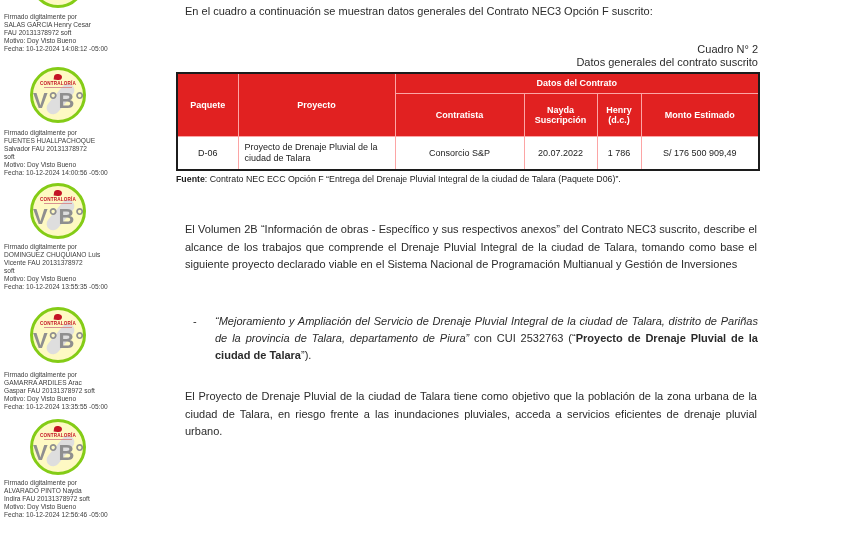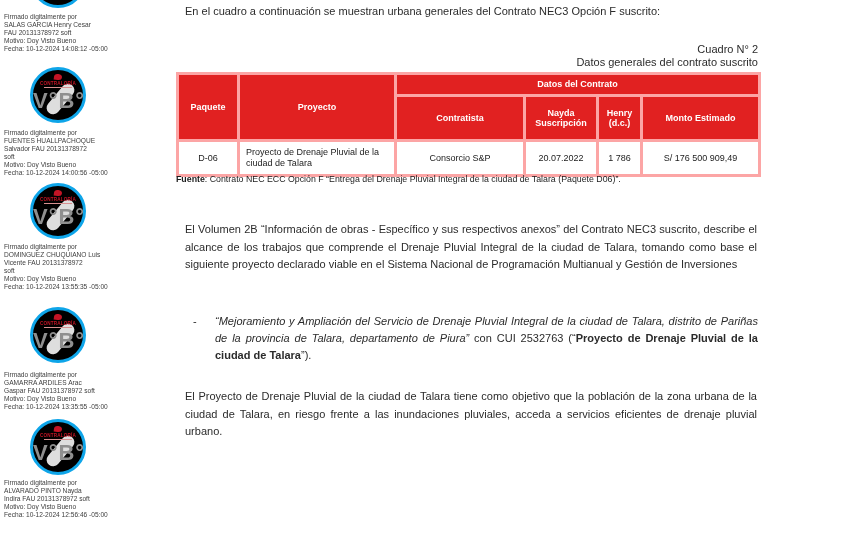--- a/index.html
+++ b/index.html
@@ -6,21 +6,21 @@
   .page {
     position:relative; width:868px; height:546px; background:#ffffff;
     overflow:hidden; font-family:"Liberation Sans", sans-serif; color:#2b2b2b;
   }
 
   
   .sig-col { position:absolute; left:0; top:0; width:172px; height:546px; }
   .sig-block { position:absolute; left:0; width:172px; }
   .stamp {
     position:absolute; left:30px; width:56px; height:56px; box-sizing:border-box;
-    border:3px solid #0ea5e9; border-radius:50%; background:#000000;
+    border:3px solid #84cc16; border-radius:50%; background:#fef9c3;
   }
   .stamp-ribbon {
     position:absolute; left:21px; top:11px; width:13px; height:36px;
     background:#dedede; border-radius:7px; transform:rotate(40deg);
   }
   .stamp-emblem { position:absolute; top:4px; left:0; right:0; text-align:center; }
   .stamp-flag {
     width:8px; height:6px; margin:0 auto 1px auto; background:#c41425;
     border-radius:50% 50% 50% 0; transform:rotate(8deg);
   }
@@ -39,21 +39,21 @@
   
   .content { position:absolute; left:176px; top:0; width:582px; }
   .blk { position:absolute; left:0; width:582px; margin:0; }
   .intro { top:4px; padding-left:9px; width:573px; font-size:11px; line-height:15px; }
   .titles { top:43px; text-align:right; font-weight:normal; font-size:11px; line-height:13px; }
 
   table.ctable {
     position:absolute; top:72px; left:0; border-collapse:collapse;
     width:582px; table-layout:fixed;
   }
-  .ctable th, .ctable td { border:3px solid #fca5a5; padding:0 3px; }
+  .ctable th, .ctable td { border:1px solid #fca5a5; padding:0 3px; }
   .ctable { border:2px solid #1c1c1c; }
   .ctable th {
     background:#e12121; color:#ffffff; font-weight:bold; font-size:9px;
     text-align:center; line-height:10.5px;
   }
   .ctable .group-h { height:19px; }
   .ctable .sub-h   { height:42px; }
   .ctable td { background:#fff; color:#1c1c1c; font-size:9px; text-align:center; height:32px; line-height:11px; }
   .ctable td.left { text-align:left; padding-left:6px; }
 
@@ -164,21 +164,21 @@
           <div>Indira FAU 20131378972 soft</div>
           <div>Motivo: Doy Visto Bueno</div>
           <div>Fecha: 10-12-2024 12:56:46 -05:00</div>
         </div>
     </div>
 
   </aside>
 
   <main class="content">
 
-    <p class="blk intro">En el cuadro a continuación se muestran urbana generales del Contrato NEC3 Opción F suscrito:</p>
+    <p class="blk intro">En el cuadro a continuación se muestran datos generales del Contrato NEC3 Opción F suscrito:</p>
 
     <div class="blk titles">
       <div>Cuadro N° 2</div>
       <div>Datos generales del contrato suscrito</div>
     </div>
 
     <table class="ctable">
       <colgroup>
         <col style="width:61px">
           <col style="width:157px">

